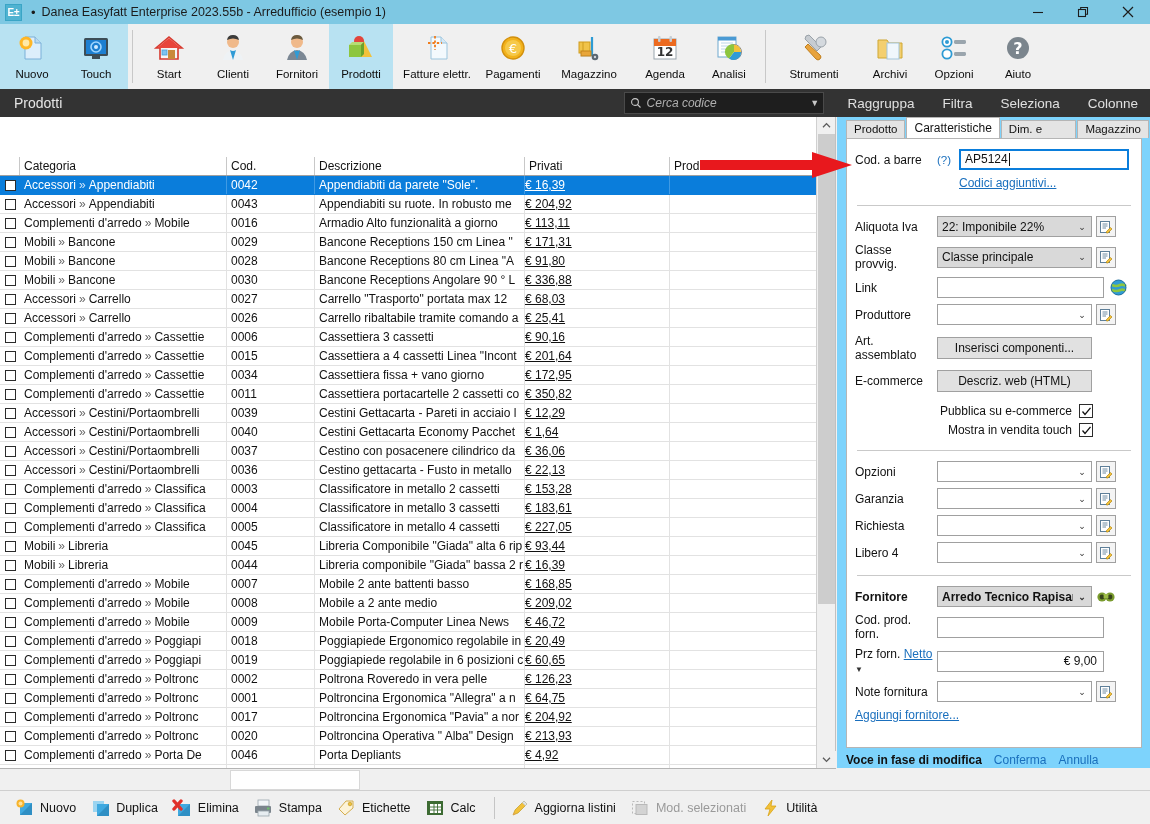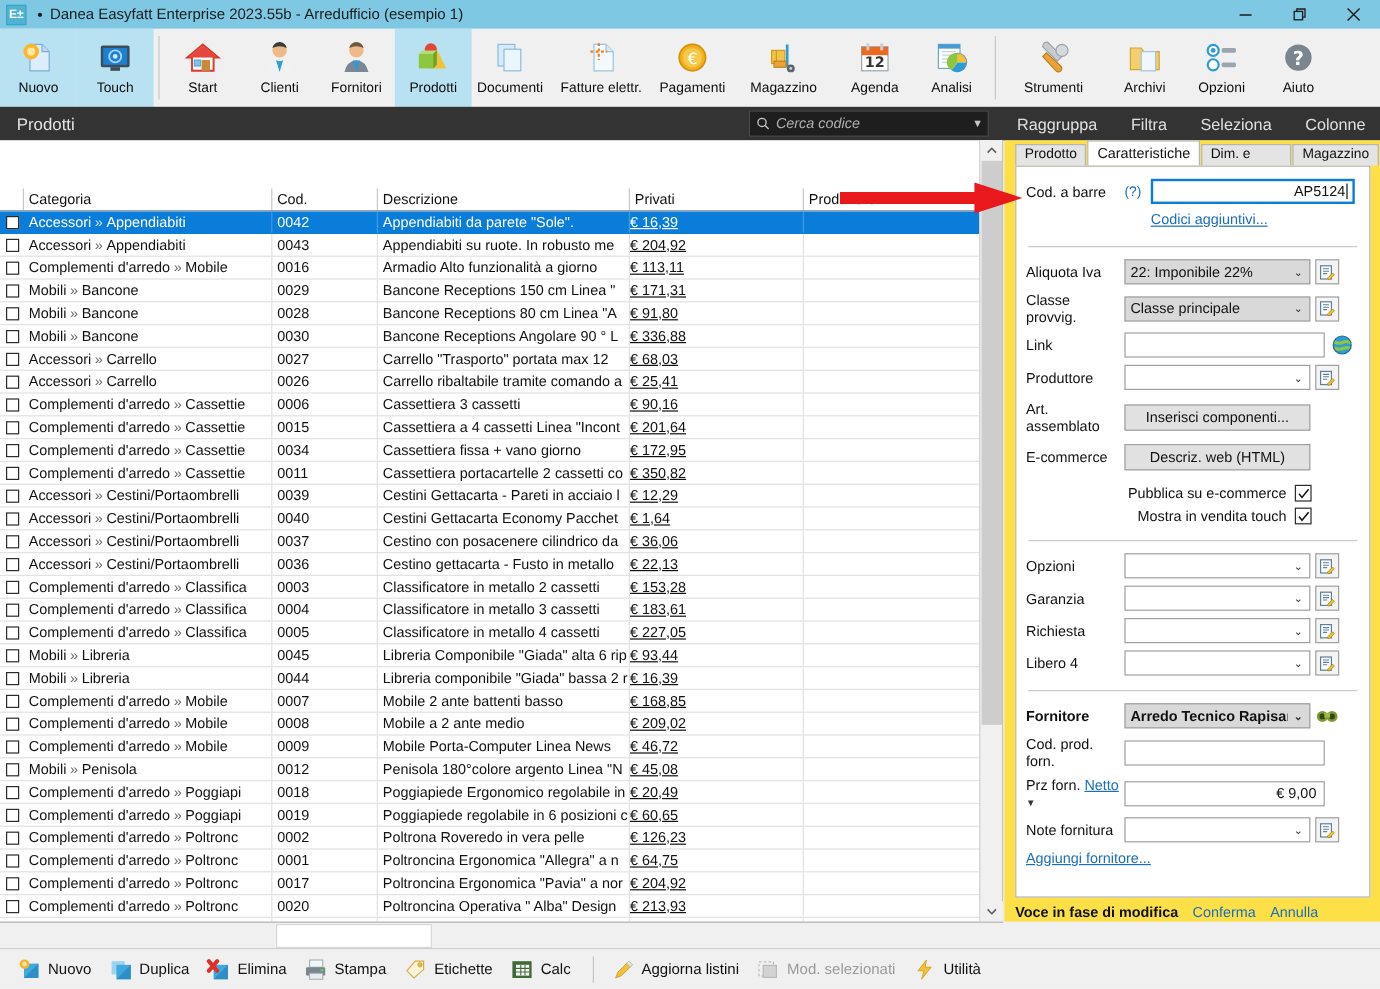--- a/index.html
+++ b/index.html
@@ -119,40 +119,40 @@
   }
   .gstatus .lbl{
     margin-left:230px; font-size:12px; color:#111; background:#ffffff;
     border:1px solid #d8d8d8; padding:15px 6px 1px 4px; height:20px; line-height:18px;
     min-width:130px;
   }
 
   
   .panel{
     position:absolute; left:837px; top:117px; width:313px; height:651px;
-    background:#fde047;
+    background:#7dd3fc;
   }
   .tabs{ display:flex; align-items:flex-end; height:21px; padding-left:9px; }
   .tab{
     height:18px; padding:0 7px; font-size:11.5px; color:#111;
     background:#e4e4e4; border:1px solid #b5b5b5; border-bottom:none;
     line-height:17px; margin-right:1px;
   }
   .tab.active{ background:#ffffff; height:21px; line-height:20px; font-size:12px; }
   .panel-body{
     position:absolute; left:9px; top:21px; width:296px; height:610px;
     background:#ffffff; border:1px solid #b5b5b5;
     padding:10px 8px 0 8px;
   }
   .frm-row{ display:flex; align-items:center; margin-bottom:6px; }
   .frm-lbl{ width:82px; flex:none; font-size:12px; color:#111; }
   .frm-lbl.bold{ font-weight:bold; }
   .inp{
     height:21px; border:1px solid #a0a0a0; background:#ffffff; font-size:12px;
-    color:#111; padding:0 4px; line-height:19px; display:flex; align-items:center;justify-content:flex-end;
+    color:#111; padding:0 4px; line-height:19px; display:flex; align-items:center;
   }
   .inp.focus{ border:2px solid #0a7ddb; line-height:17px; }
   .inp.w170{ width:170px; }
   .inp.w155{ width:167px; }
   .sel-box{
     height:21px; width:155px; border:1px solid #a0a0a0; background:#ffffff;
     display:flex; align-items:center; font-size:12px; color:#111; padding-left:4px;
   }
   .sel-box.gray{ background:#d9d9d9; }
   .sel-box.bold{ font-weight:bold; }
@@ -299,29 +299,20 @@
           <path d="M18 6 L28 26 H14 Z" fill="#f2c13a"></path>
           <circle cx="15" cy="10" r="5" fill="#e2453c"></circle>
           <rect x="5" y="14" width="12" height="12" fill="#8dc63f"></rect>
           <path d="M5 14 l3 -3 h12 l-3 3 z" fill="#b5dd74"></path>
           <path d="M17 14 l3 -3 v12 l-3 3 z" fill="#69a32c"></path>
         </svg>
       </div>
       <div class="rib-label">Prodotti</div>
     </div>
 
-    <div class="rib-item">
-      <div class="rib-icon">
-        <svg width="34" height="34" viewBox="0 0 34 34">
-          <rect x="7" y="6" width="14" height="18" fill="#d6eaf8" stroke="#8dbcd9"></rect>
-          <rect x="12" y="10" width="14" height="18" fill="#eaf5fc" stroke="#8dbcd9"></rect>
-        </svg>
-      </div>
-      <div class="rib-label">Documenti</div>
-    </div>
 
     <div class="rib-item wide">
       <div class="rib-icon">
         <svg width="34" height="34" viewBox="0 0 34 34">
           <path d="M11 6 h10 l6 6 v16 h-16 z" fill="#f3f9fd" stroke="#9bc4dd"></path>
           <path d="M21 6 v6 h6" fill="#d8eaf6" stroke="#9bc4dd"></path>
           <path d="M8 12 H22 M15 5 V19" stroke="#f07c1c" stroke-width="1.8" stroke-dasharray="2.4 2" fill="none"></path>
         </svg>
       </div>
       <div class="rib-label">Fatture elettr.</div>
@@ -694,30 +685,20 @@
           <div class="cell c-cat"><span>Complementi d'arredo</span><span class="catsep">»</span><span>Mobile</span></div>
           <div class="cell c-cod">0009</div>
           <div class="cell c-desc">Mobile Porta-Computer Linea News</div>
           <div class="cell c-priv num">€ 46,72</div>
           <div class="cell c-prod"></div>
         </div>
         <div class="row">
           <div class="cell chk c-chk">
             <div class="cbox"></div>
           </div>
-          <div class="cell c-cat"><span>Mobili</span><span class="catsep">»</span><span>Penisola</span></div>
-          <div class="cell c-cod">0012</div>
-          <div class="cell c-desc">Penisola 180°colore argento Linea "N</div>
-          <div class="cell c-priv num">€ 45,08</div>
-          <div class="cell c-prod"></div>
-        </div>
-        <div class="row">
-          <div class="cell chk c-chk">
-            <div class="cbox"></div>
-          </div>
           <div class="cell c-cat"><span>Complementi d'arredo</span><span class="catsep">»</span><span>Poggiapi</span></div>
           <div class="cell c-cod">0018</div>
           <div class="cell c-desc">Poggiapiede Ergonomico regolabile in</div>
           <div class="cell c-priv num">€ 20,49</div>
           <div class="cell c-prod"></div>
         </div>
         <div class="row">
           <div class="cell chk c-chk">
             <div class="cbox"></div>
           </div>

